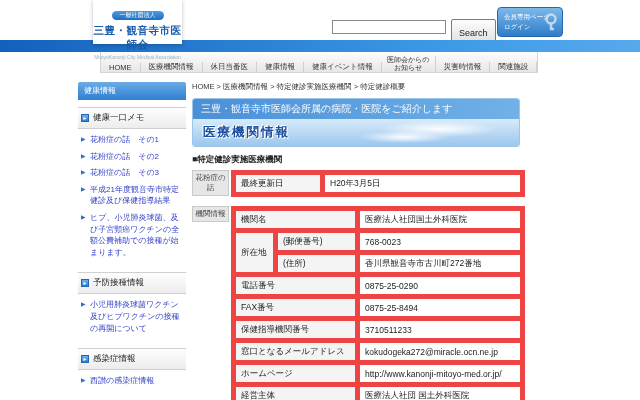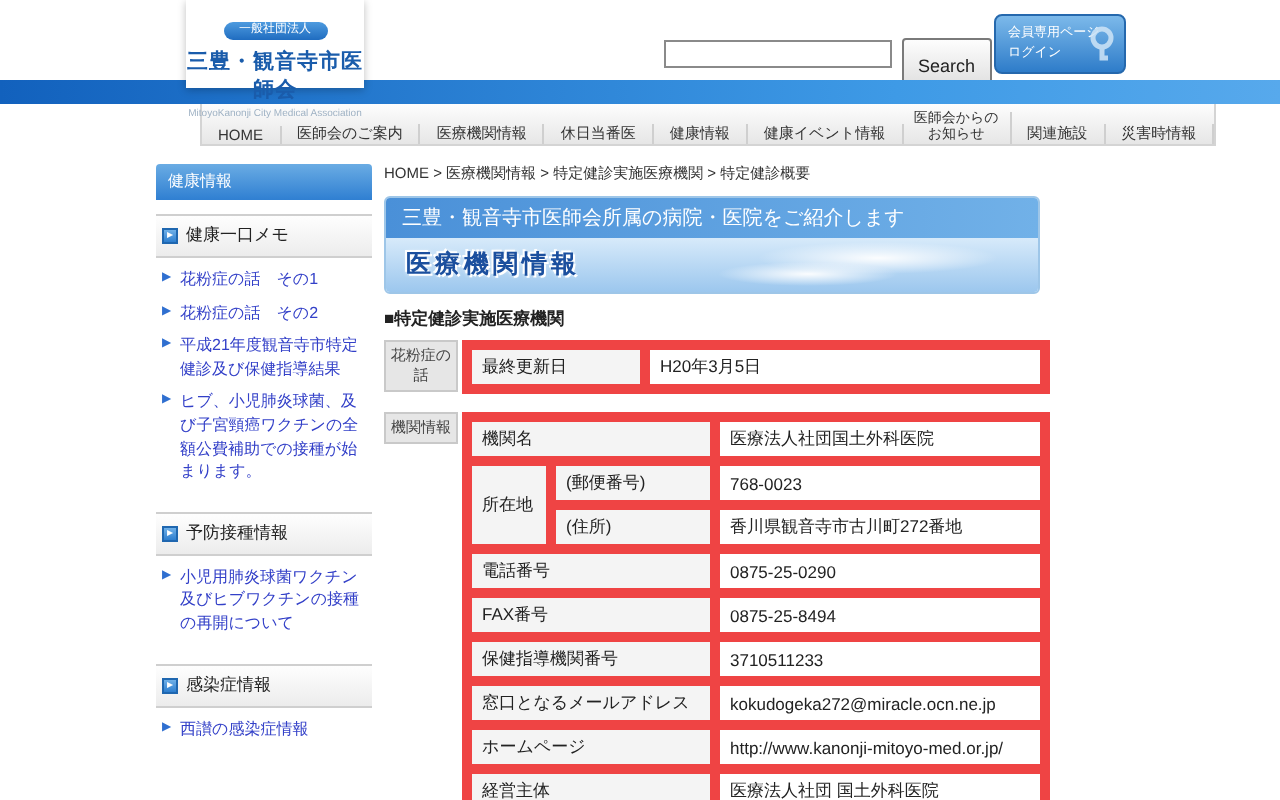--- a/index.html
+++ b/index.html
@@ -135,46 +135,49 @@
     <svg class="key-ico" width="16" height="20" viewBox="0 0 16 20">
       <circle cx="8" cy="6" r="4.5" fill="none" stroke="#cfe5f7" stroke-width="2.5"></circle>
       <path d="M8 10 L8 16 L11 16" fill="none" stroke="#cfe5f7" stroke-width="2.5"></path>
     </svg>
   </div>
 
   <div class="accent-bar"></div>
 
   <div class="main-nav">
     <div class="nav-item">HOME</div>
-    <div class="nav-item">医師会のご案内</div>
     <div class="nav-item">医療機関情報</div>
     <div class="nav-item">休日当番医</div>
     <div class="nav-item">健康情報</div>
     <div class="nav-item">健康イベント情報</div>
     <div class="nav-item wrap2">医師会からのお知らせ</div>
+    <div class="nav-item">災害時情報</div>
     <div class="nav-item">関連施設</div>
-    <div class="nav-item">災害時情報</div>
   </div>
 </div>
 
 <div class="sidebar">
   <div class="sidebar-title">健康情報</div>
 
   <div class="sb-section-hd">
     <span class="sec-ico">▸</span>
     <span>健康一口メモ</span>
   </div>
   <div class="sb-links">
     <div class="sb-link">
         <span class="arr">▶</span>
         <span>花粉症の話　その1</span>
       </div>
     <div class="sb-link">
         <span class="arr">▶</span>
         <span>花粉症の話　その2</span>
+      </div>
+    <div class="sb-link">
+        <span class="arr">▶</span>
+        <span>花粉症の話　その3</span>
       </div>
     <div class="sb-link">
         <span class="arr">▶</span>
         <span>平成21年度観音寺市特定健診及び保健指導結果</span>
       </div>
     <div class="sb-link">
         <span class="arr">▶</span>
         <span>ヒブ、小児肺炎球菌、及び子宮頸癌ワクチンの全額公費補助での接種が始まります。</span>
       </div>
   </div>

